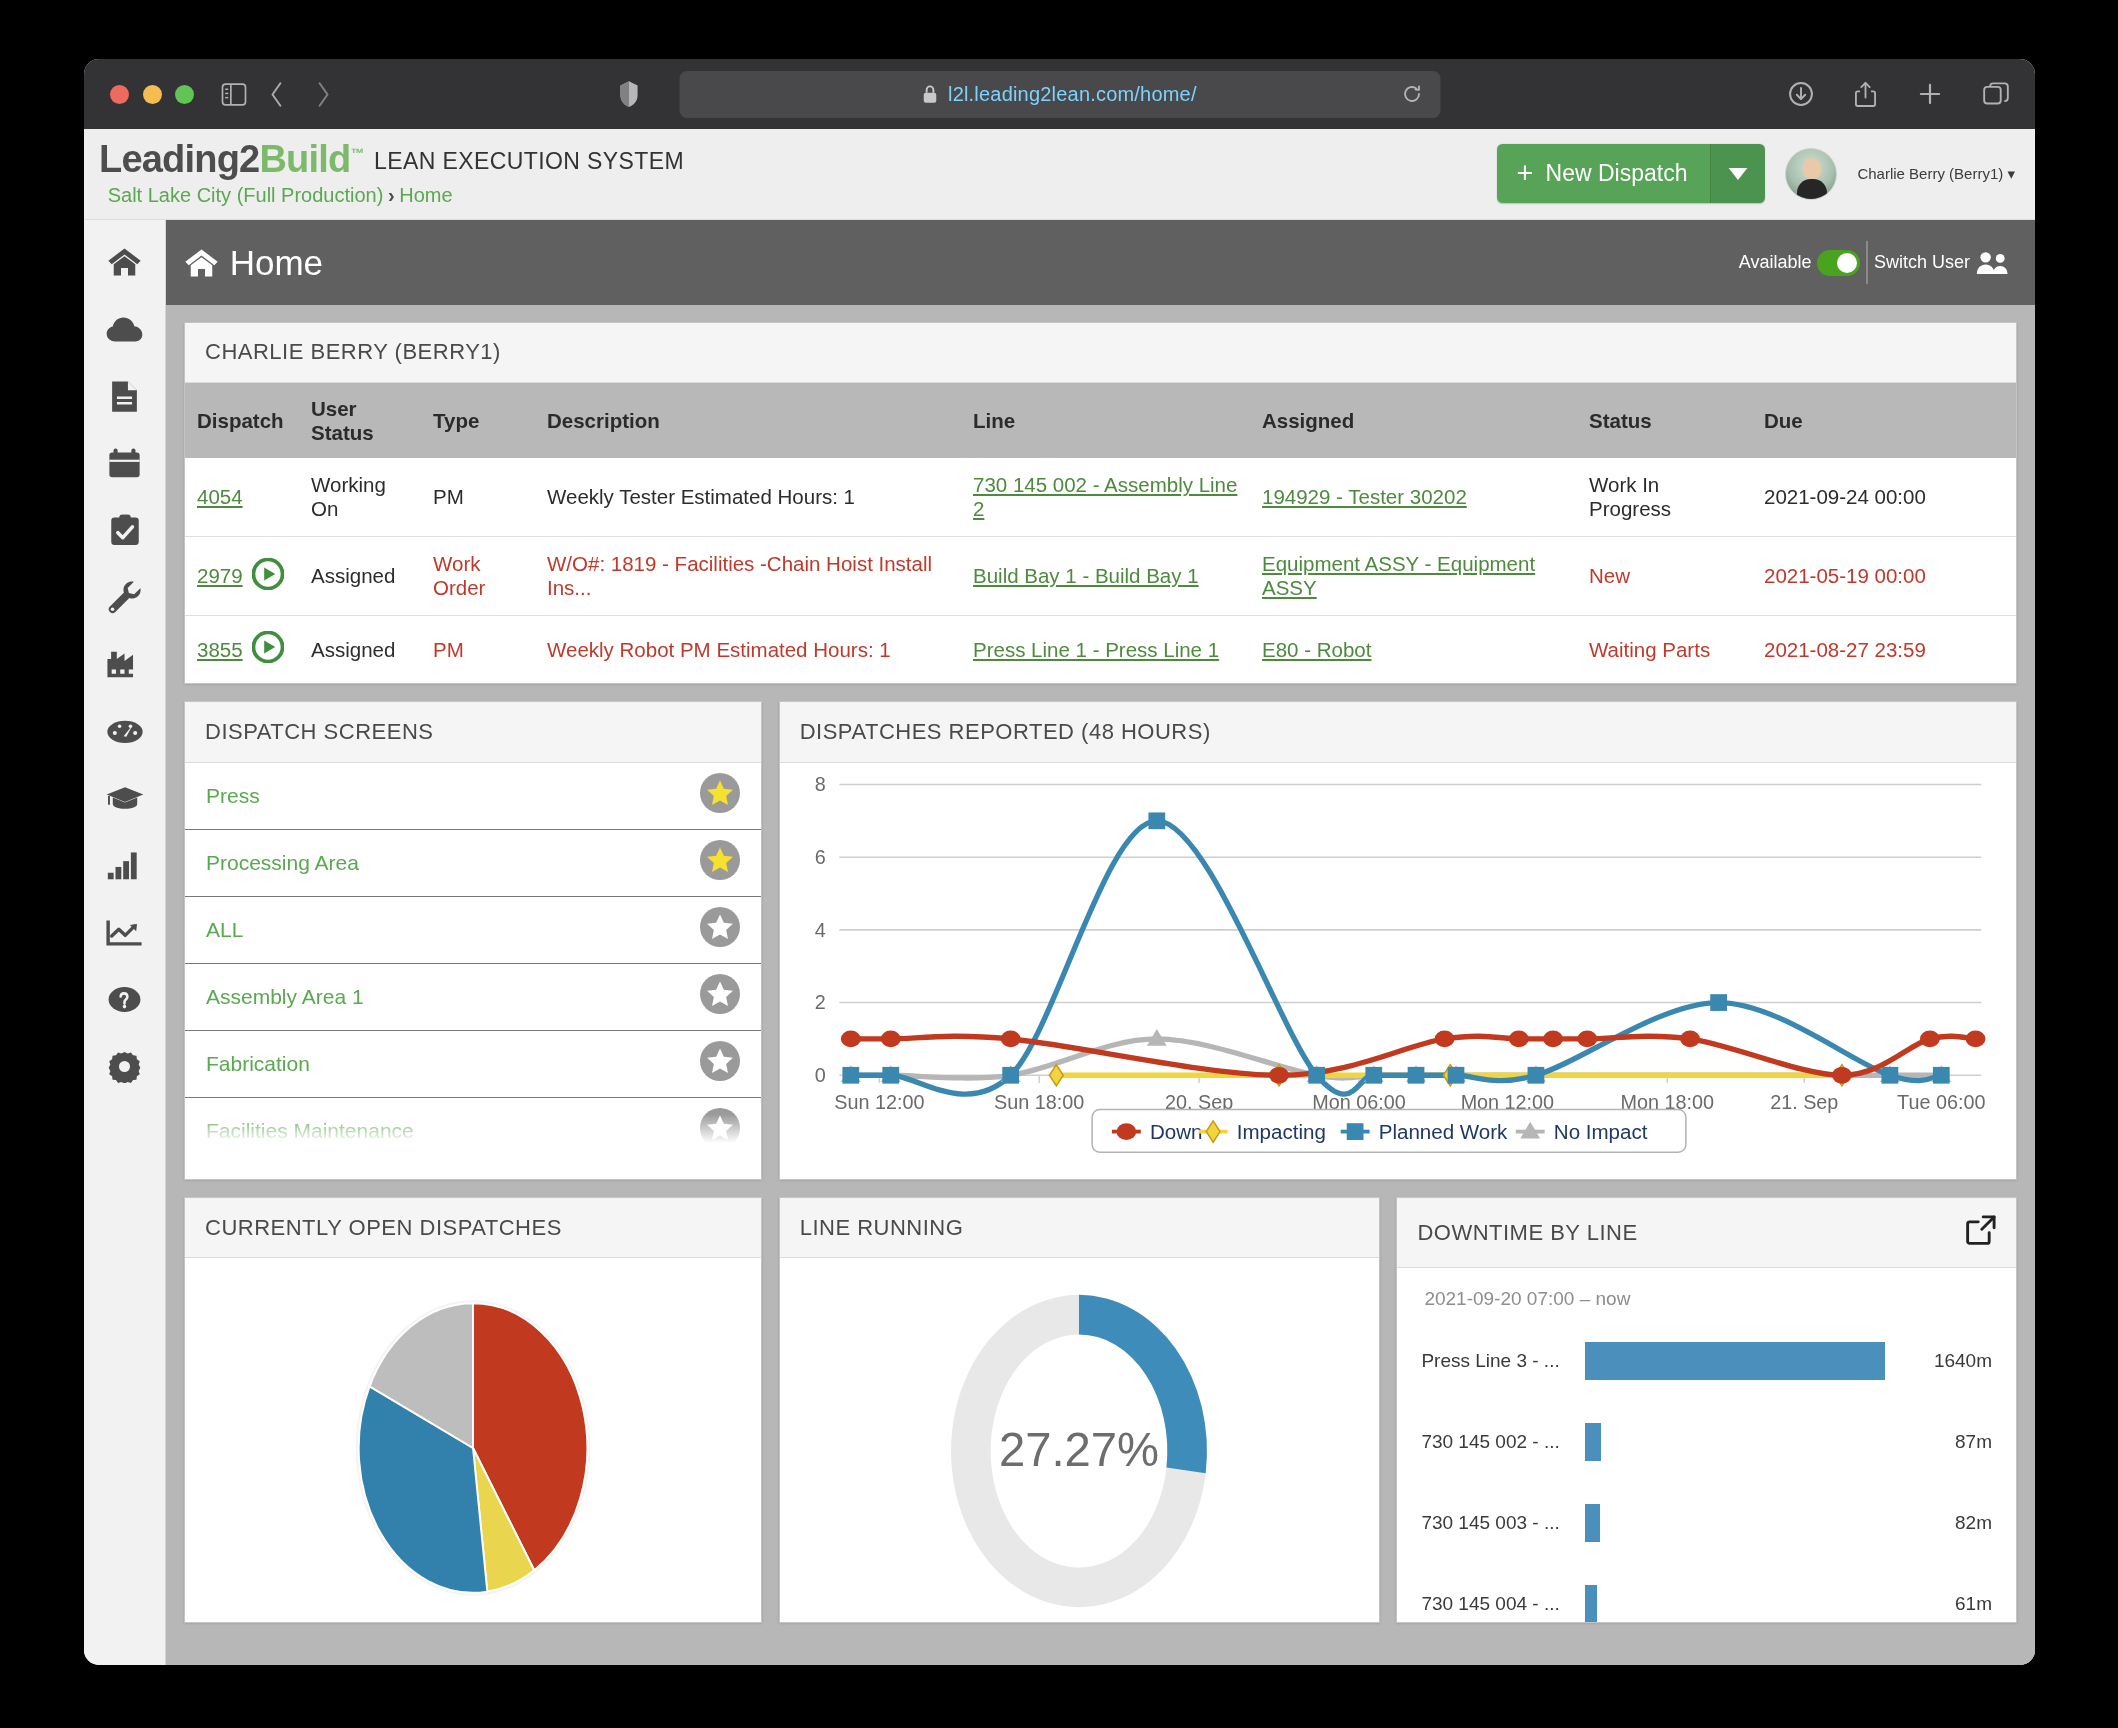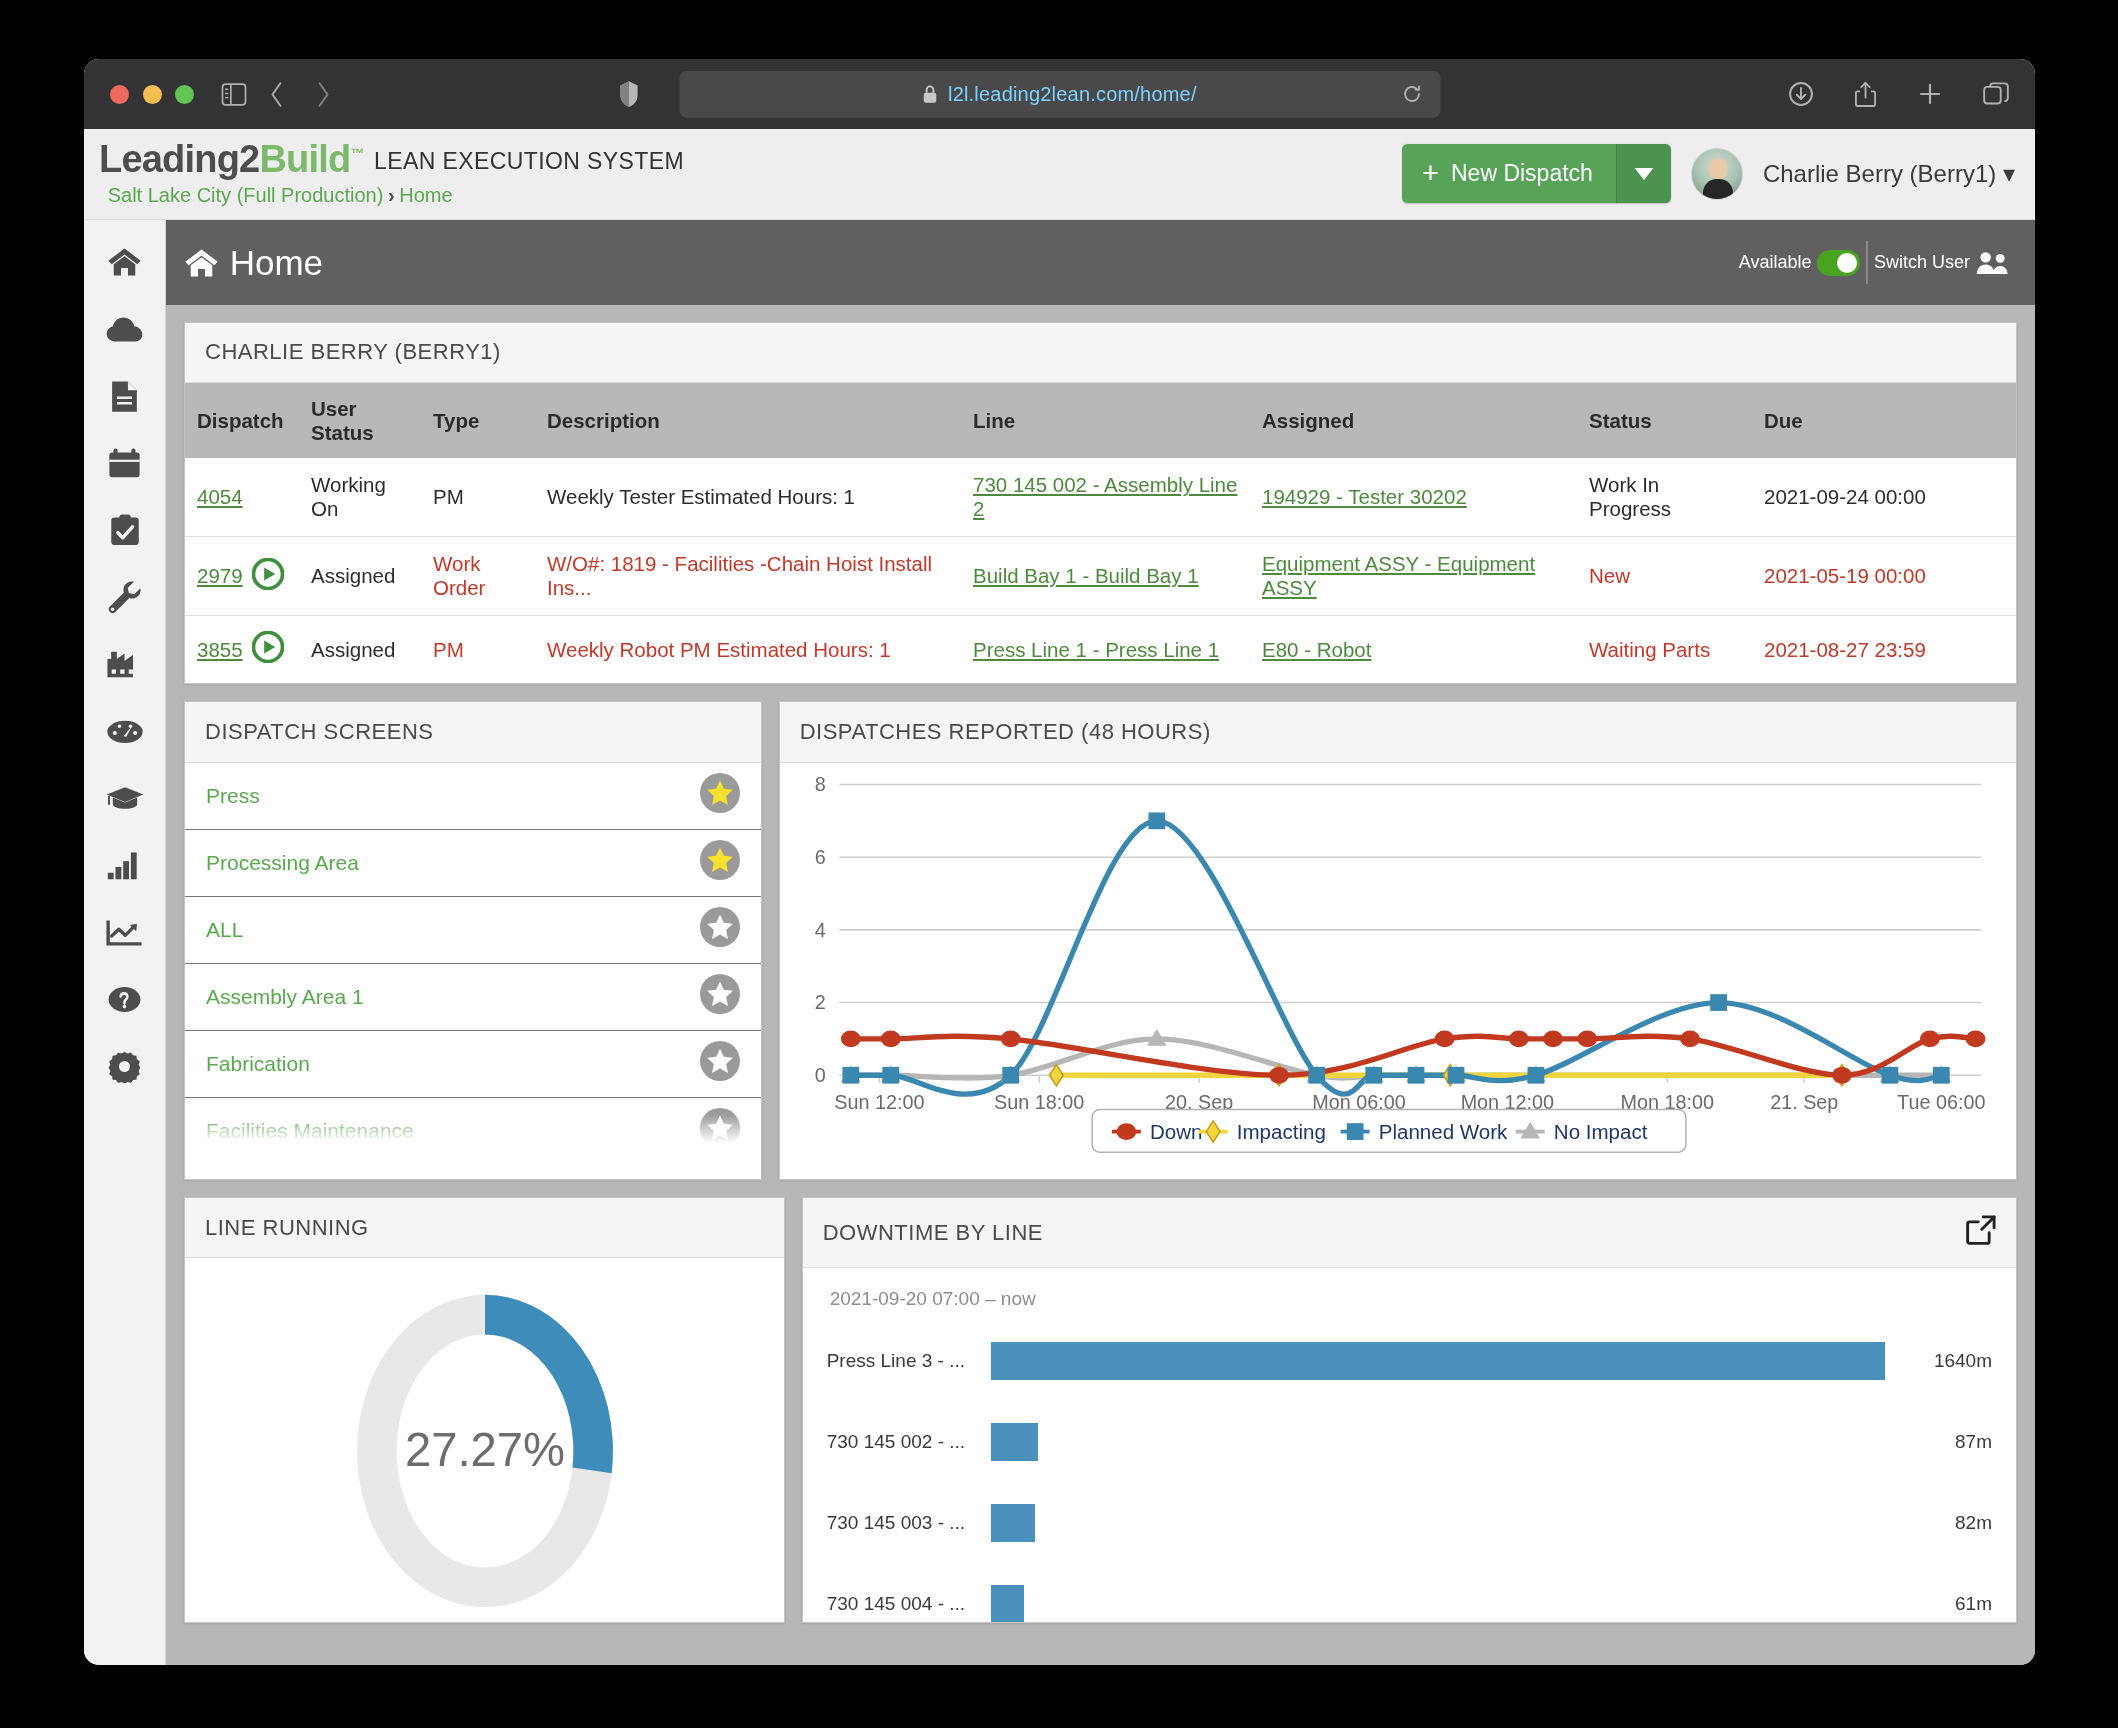--- a/index.html
+++ b/index.html
@@ -65,21 +65,21 @@
     position:relative; overflow:hidden; border:0.8px solid #cdd2cd;
   }
   .avatar:after{
     content:""; position:absolute; left:10.7px; bottom:0; width:30px; height:20px;
     background:#262626; border-radius:13.7px 13.7px 0 0;
   }
   .avatar:before{
     content:""; position:absolute; left:16.7px; top:9px; width:18px; height:21px;
     background:#e9c9a8; border-radius:9px 9px 7.6px 7.6px; z-index:2;
   }
-  .username{ font-size:24px; color:#3b3b3b;}
+  .username{ font-size:15px; color:#3b3b3b;}
 
   
   .body{ display:flex; height:calc(1606px - 70px - 91px); }
   .sidebar{
     width:82px; background:#f2f2f2; border-right:0.8px solid #d6d6d6;
     padding-top:20px; display:flex; flex-direction:column; align-items:center; gap:23px;
     flex:0 0 82px;
   }
   .sideicon{ width:47px; height:44px; display:flex; align-items:center; justify-content:center; color:#4d4d4d; cursor:pointer;}
   .sideicon svg{display:block;}
@@ -591,20 +591,32 @@
                   <text x="786.5" y="494" fill="#1f3864" font-size="27" font-family="&quot;Liberation Sans&quot;, sans-serif">Planned Work</text>
                   <line x1="966.5" y1="484" x2="1004.5" y2="484" stroke="#b6b6b6" stroke-width="5"></line>
                   <polygon points="985.5,471 998.5,493 972.5,493" fill="#b6b6b6"></polygon>
                   <text x="1016.5" y="494" fill="#1f3864" font-size="27" font-family="&quot;Liberation Sans&quot;, sans-serif">No Impact</text>
                 </svg>
             </div>
           </div>
         </div>
 
         <div class="grid3">
+          <div class="panel" style="width:578px; height:426px; overflow:hidden;">
+            <div class="panel-head">CURRENTLY OPEN DISPATCHES</div>
+            <div style="display:flex;justify-content:center;padding-top:30px;">
+              <svg id="pieChart" width="320" height="320" viewBox="0 0 420 420">
+                  <ellipse cx="210" cy="210" rx="154" ry="194" fill="#f4f4f4"></ellipse>
+                  <path d="M210,210 L210,20 A150,190 0 0 1 290.37401924684957,370.4223058453828 Z" fill="#c1391f" stroke="#ffffff" stroke-width="2.5"></path>
+                  <path d="M210,210 L290.37401924684957,370.4223058453828 A150,190 0 0 1 228.79998503464566,398.5017932497508 Z" fill="#ead64e" stroke="#ffffff" stroke-width="2.5"></path>
+                  <path d="M210,210 L228.79998503464566,398.5017932497508 A150,190 0 0 1 74.27594213009709,129.1019346026362 Z" fill="#3281ad" stroke="#ffffff" stroke-width="2.5"></path>
+                  <path d="M210,210 L74.27594213009709,129.1019346026362 A150,190 0 0 1 209.99999999999997,20 Z" fill="#bdbdbd" stroke="#ffffff" stroke-width="2.5"></path>
+                </svg>
+            </div>
+          </div>
 
           <div class="panel" style="width:601px; height:426px; overflow:hidden;">
             <div class="panel-head">LINE RUNNING</div>
             <div style="display:flex;justify-content:center;padding-top:13.7px;">
               <svg id="donutChart" width="358" height="358" viewBox="0 0 470 470">
                   <path d="M235.01679999997202,30.00000102499999 A168,205 0 1 1 234.983200000028,30.00000102499999 L234.98840000001934,82.00000076499998 A116,153 0 1 0 235.01159999998066,82.00000076499998 Z" fill="#e8e8e8"></path>
                   <path d="M235,30 A168,205 0 0 1 401.2940968127922,264.1397702596939 L349.8221144659756,256.7482187791862 A116,153 0 0 0 235,82 Z" fill="#3e8cba"></path>
                   <text x="235" y="255" text-anchor="middle" fill="#6d6d6d" font-size="62" font-family="&quot;Liberation Sans&quot;, sans-serif">27.27%</text>
                 </svg>
             </div>

